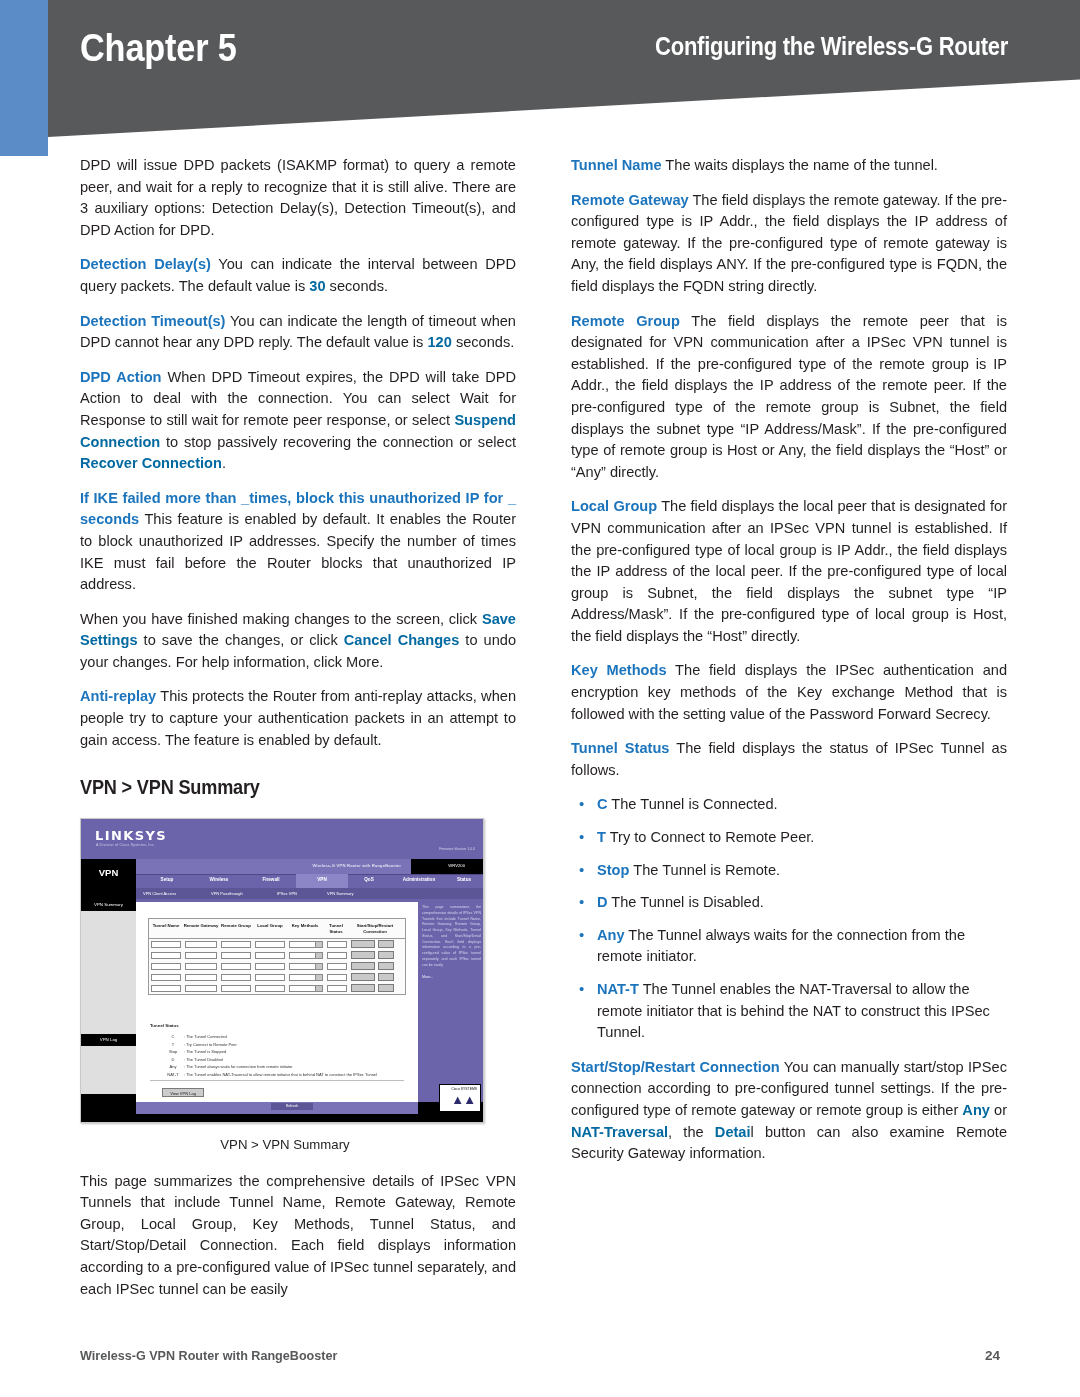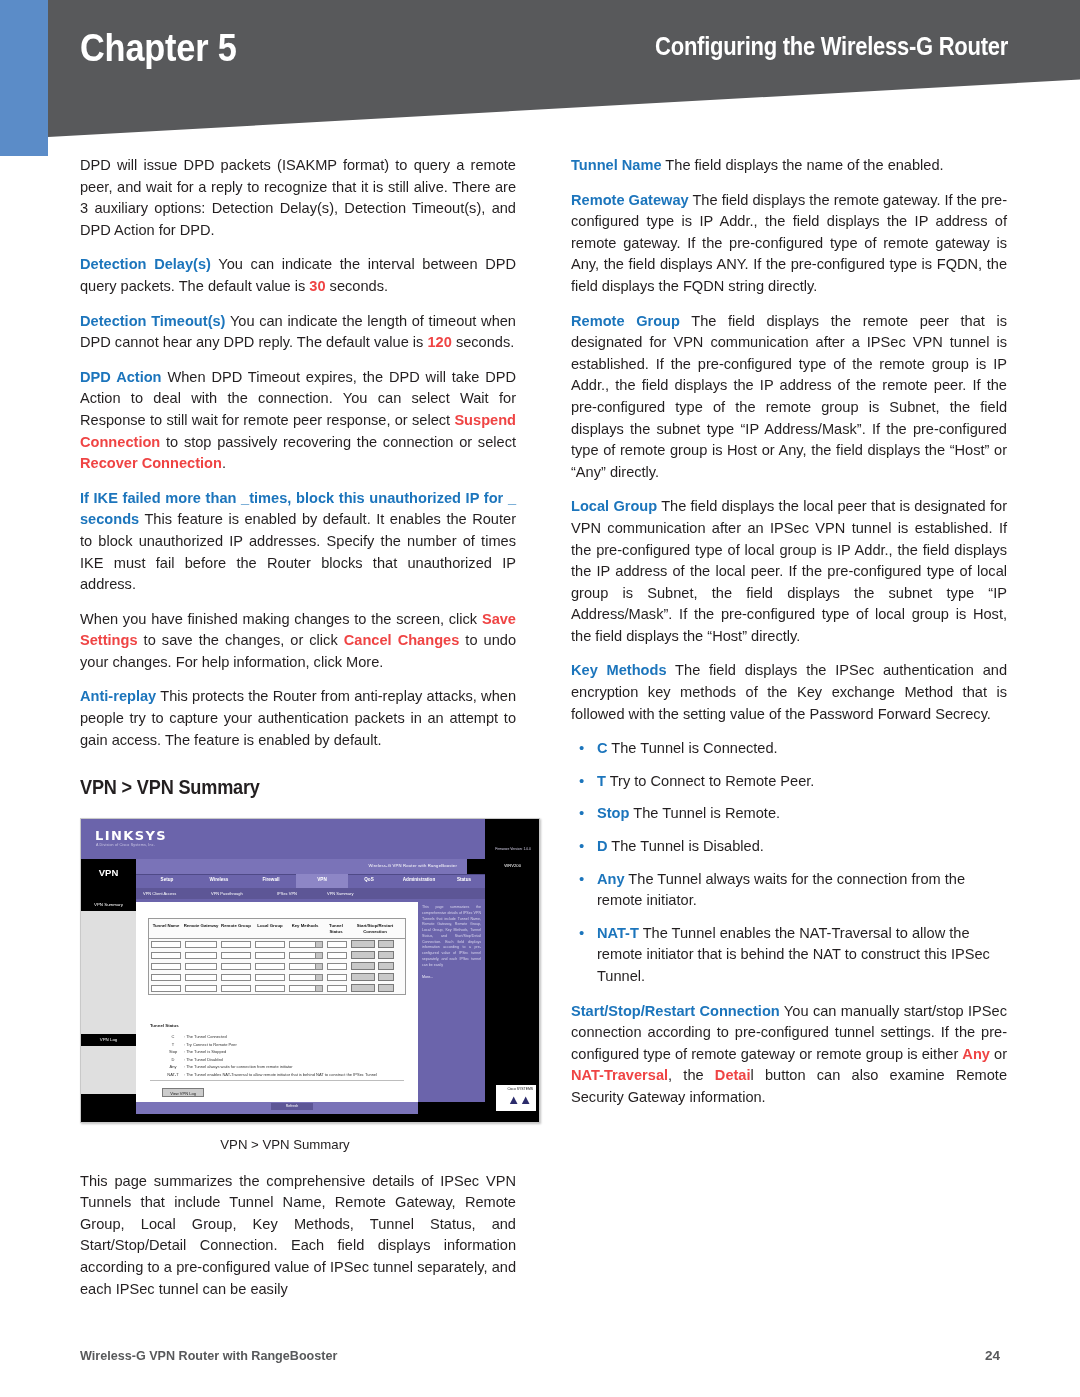--- a/index.html
+++ b/index.html
@@ -80,21 +80,21 @@
     text-align: justify;
     text-justify: inter-word;
     hyphens: none;
   }
   p.para:last-child { margin-bottom: 0; }
 
   .term {
     color: #1c75bc;
     font-weight: bold;
   }
-  b.strong { font-weight: bold; color: #ef4444; }
+  b.strong { font-weight: bold; color: #0369a1; }
 
   
   h2.section-head {
     font-size: 19.5px;
     font-weight: bold;
     color: #231f20;
     margin: 22px 0 16px 0;
     letter-spacing: -0.2px;
     transform: scaleX(0.93);
     transform-origin: left center;
@@ -122,21 +122,21 @@
     font-size: 15px;
   }
 
   
   .figure {
     margin: 4px 0 0 0;
     width: 410px;
   }
   .fig-shot {
     position: relative;
-    width: 460px;
+    width: 404px;
     height: 305px;
     background: #000000;
     border: 1px solid #c9c9c9;
     overflow: hidden;
     box-shadow: 1px 1px 2px rgba(0,0,0,0.25);
   }
   .fig-caption {
     margin-top: 12px;
     text-align: center;
     font-size: 13.2px;
@@ -528,30 +528,31 @@
 
     <div class="fig-caption">VPN &gt; VPN Summary</div>
   </div>
 
   <p class="para" style="margin-top:16px;">This page summarizes the comprehensive details of IPSec VPN Tunnels that include Tunnel Name, Remote Gateway, Remote Group, Local Group, Key Methods, Tunnel Status, and Start/Stop/Detail Connection. Each field displays information according to a pre-configured value of IPSec tunnel separately, and each IPSec tunnel can be easily</p>
 </div>
 
 <div class="col col-right">
 
 
-  <p class="para"><span class="term">Tunnel Name</span><span> The field displays the name of the enabled.</span></p>
+  <p class="para"><span class="term">Tunnel Name</span><span> The waits displays the name of the tunnel.</span></p>
 
   <p class="para"><span class="term">Remote Gateway</span><span> The field displays the remote gateway. If the pre-configured type is IP Addr., the field displays the IP address of remote gateway. If the pre-configured type of remote gateway is Any, the field displays ANY. If the pre-configured type is FQDN, the field displays the FQDN string directly.</span></p>
 
   <p class="para"><span class="term">Remote Group</span><span> The field displays the remote peer that is designated for VPN communication after a IPSec VPN tunnel is established. If the pre-configured type of the remote group is IP Addr., the field displays the IP address of the remote peer. If the pre-configured type of the remote group is Subnet, the field displays the subnet type “IP Address/Mask”. If the pre-configured type of remote group is Host or Any, the field displays the “Host” or “Any” directly.</span></p>
 
   <p class="para"><span class="term">Local Group</span><span> The field displays the local peer that is designated for VPN communication after an IPSec VPN tunnel is established. If the pre-configured type of local group is IP Addr., the field displays the IP address of the local peer. If the pre-configured type of local group is Subnet, the field displays the subnet type “IP Address/Mask”. If the pre-configured type of local group is Host, the field displays the “Host” directly.</span></p>
 
   <p class="para"><span class="term">Key Methods</span><span> The field displays the IPSec authentication and encryption key methods of the Key exchange Method that is followed with the setting value of the Password Forward Secrecy.</span></p>
 
+  <p class="para"><span class="term">Tunnel Status</span><span> The field displays the status of IPSec Tunnel as follows.</span></p>
 
   <ul class="bullets">
     <li><span class="term">C</span><span> The Tunnel is Connected.</span></li>
     <li><span class="term">T</span><span> Try to Connect to Remote Peer.</span></li>
     <li><span class="term">Stop</span><span> The Tunnel is Remote.</span></li>
     <li><span class="term">D</span><span> The Tunnel is Disabled.</span></li>
     <li><span class="term">Any</span><span> The Tunnel always waits for the connection from the remote initiator.</span></li>
     <li><span class="term">NAT-T</span><span> The Tunnel enables the NAT-Traversal to allow the remote initiator that is behind the NAT to construct this IPSec Tunnel.</span></li>
   </ul>
 

